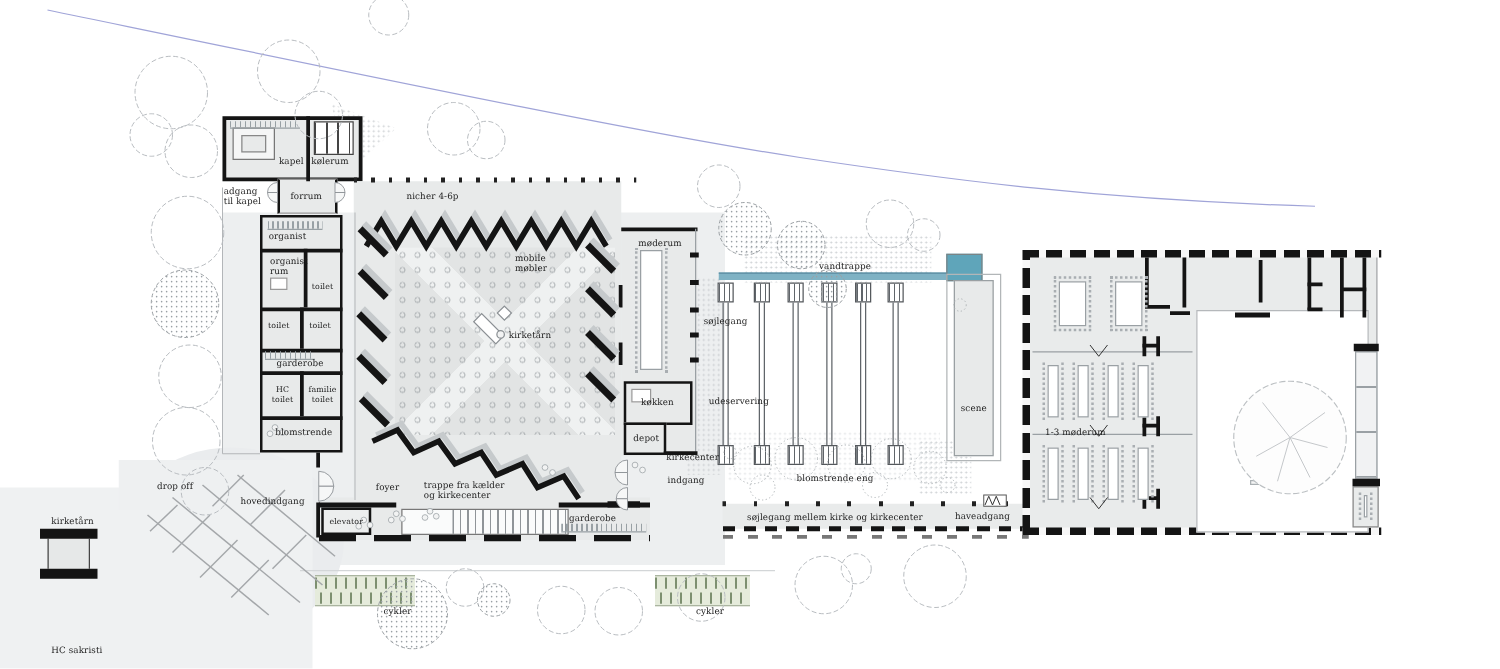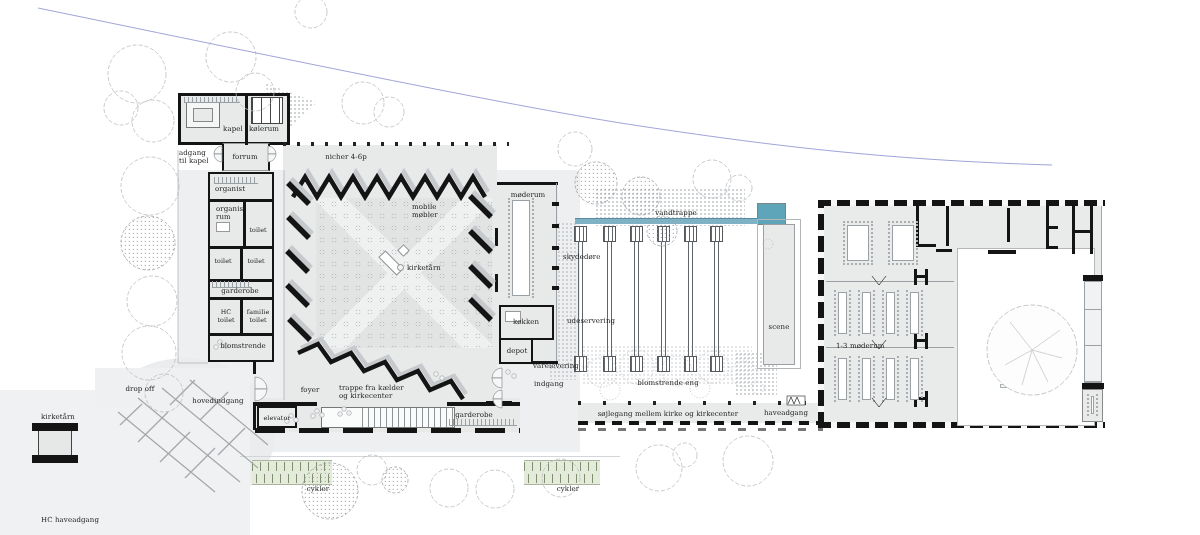--- a/index.html
+++ b/index.html
@@ -382,40 +382,40 @@
 toilet</div>
   <div class="lbl lbl-s" style="left:258px;top:316px">familie
 toilet</div>
   <div class="lbl" style="left:243px;top:346px">blomstrende</div>
 
   <div class="lbl" style="left:346px;top:157px">nicher 4-6p</div>
   <div class="lbl lbl-l" style="left:412px;top:203px">mobile
 møbler</div>
   <div class="lbl lbl-l" style="left:407px;top:264px">kirketårn</div>
   <div class="lbl" style="left:528px;top:195px">møderum</div>
-  <div class="lbl lbl-l" style="left:563px;top:253px">skydedøre</div>
+  <div class="lbl lbl-l" style="left:563px;top:253px">søjlegang</div>
   <div class="lbl" style="left:526px;top:322px">køkken</div>
   <div class="lbl lbl-l" style="left:567px;top:317px">udeservering</div>
   <div class="lbl" style="left:517px;top:351px">depot</div>
-  <div class="lbl lbl-l" style="left:533px;top:362px">varelevering</div>
+  <div class="lbl lbl-l" style="left:533px;top:362px">kirkecenter</div>
   <div class="lbl lbl-l" style="left:534px;top:380px">indgang</div>
   <div class="lbl" style="left:310px;top:390px">foyer</div>
   <div class="lbl lbl-l" style="left:339px;top:384px">trappe fra kælder
 og kirkecenter</div>
   <div class="lbl lbl-s" style="left:277px;top:418px">elevator</div>
   <div class="lbl" style="left:474px;top:415px">garderobe</div>
 
   <div class="lbl" style="left:676px;top:213px">vandtrappe</div>
   <div class="lbl" style="left:779px;top:327px">scene</div>
   <div class="lbl" style="left:668px;top:383px">blomstrende eng</div>
   <div class="lbl" style="left:668px;top:414px">søjlegang mellem kirke og kirkecenter</div>
   <div class="lbl" style="left:786px;top:413px">haveadgang</div>
 
   <div class="lbl lbl-l" style="left:836px;top:342px">1-3 møderum</div>
 
   <div class="lbl" style="left:58px;top:417px">kirketårn</div>
   <div class="lbl" style="left:140px;top:389px">drop off</div>
   <div class="lbl" style="left:218px;top:401px">hovedindgang</div>
-  <div class="lbl lbl-l" style="left:41px;top:516px">HC haveadgang</div>
+  <div class="lbl lbl-l" style="left:41px;top:516px">HC sakristi</div>
   <div class="lbl" style="left:318px;top:489px">cykler</div>
   <div class="lbl" style="left:568px;top:489px">cykler</div>
 
 </div>
 
 </body></html>

